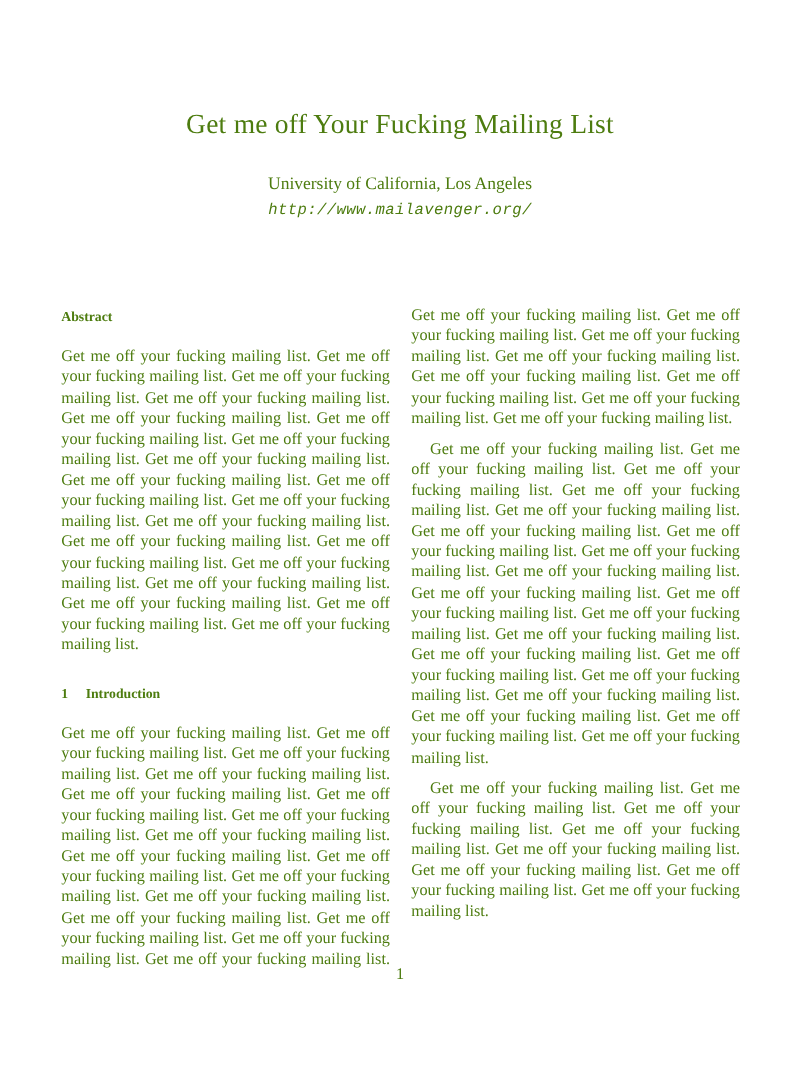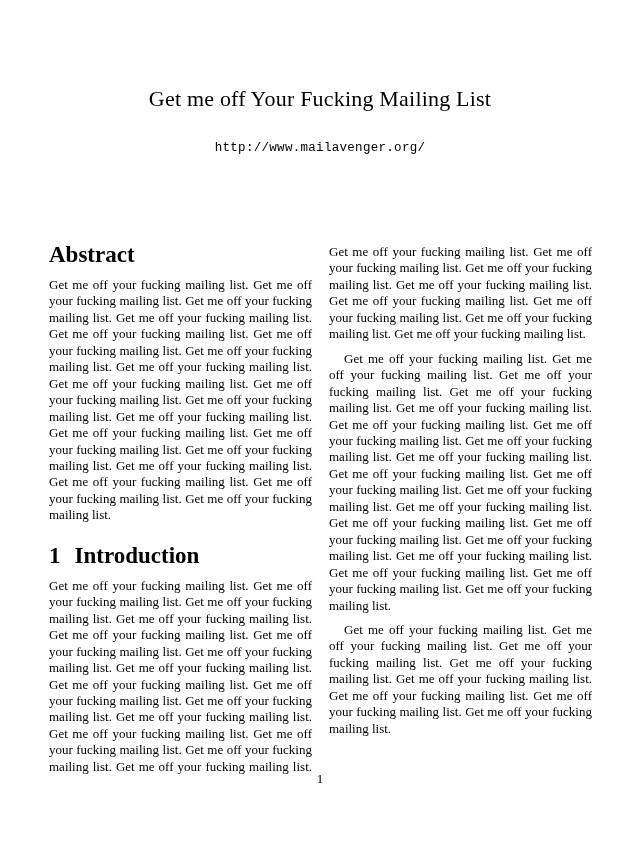--- a/index.html
+++ b/index.html
@@ -5,21 +5,21 @@
   html, body {
     margin: 0;
     padding: 0;
     background: #ffffff;
   }
   .page {
     position: relative;
     width: 640px;
     height: 852px;
     background: #ffffff;
-    color: #000000;
+    color: #4d7c0f;
     font-family: "Liberation Serif", serif;
     overflow: hidden;
   }
   
   .header {
     position: absolute;
     top: 86px;
     left: 0;
     right: 0;
     text-align: center;
@@ -36,41 +36,42 @@
     font-size: 14px;
     line-height: 20px;
   }
   .author-block div {
     margin: 0;
   }
   .paper-url {
     font-family: "Liberation Mono", monospace;
     font-size: 12.5px;
     letter-spacing: 0.3px;
+    font-style: italic;
   }
   
   .columns {
     position: absolute;
     top: 244px;
     left: 49px;
     width: 543px;
     height: 532px;
     column-count: 2;
     column-gap: 17px;
     column-fill: auto;
     overflow: hidden;
     font-size: 13px;
     line-height: 16.45px;
     text-align: justify;
     hyphens: auto;
     -webkit-hyphens: auto;
   }
   .sec-heading {
     margin: 0 0 12px 0;
-    font-size: 23px;
+    font-size: 11px;
     font-weight: 700;
     line-height: 21px;
     text-align: left;
     break-inside: avoid;
     break-after: avoid;
   }
   .sec-heading.numbered {
     margin-top: 21px;
   }
   .sec-heading .sec-number {
@@ -96,20 +97,21 @@
   }
 </style>
 </head>
 <body>
 
 <div class="page">
 
   <div class="header">
     <h1 class="paper-title">Get me off Your Fucking Mailing List</h1>
     <div class="author-block">
+      <div>University of California, Los Angeles</div>
       <div class="paper-url">http://www.mailavenger.org/</div>
     </div>
   </div>
 
   <div class="columns">
 
     <h2 class="sec-heading">Abstract</h2>
     <p>Get me off your fucking mailing list. Get me off your fucking mailing list. Get me off your fucking mailing list. Get me off your fucking mailing list. Get me off your fucking mailing list. Get me off your fucking mailing list. Get me off your fucking mailing list. Get me off your fucking mailing list. Get me off your fucking mailing list. Get me off your fucking mailing list. Get me off your fucking mailing list. Get me off your fucking mailing list. Get me off your fucking mailing list. Get me off your fucking mailing list. Get me off your fucking mailing list. Get me off your fucking mailing list. Get me off your fucking mailing list. Get me off your fucking mailing list. Get me off your fucking mailing list.</p>
 
     <h2 class="sec-heading numbered">

